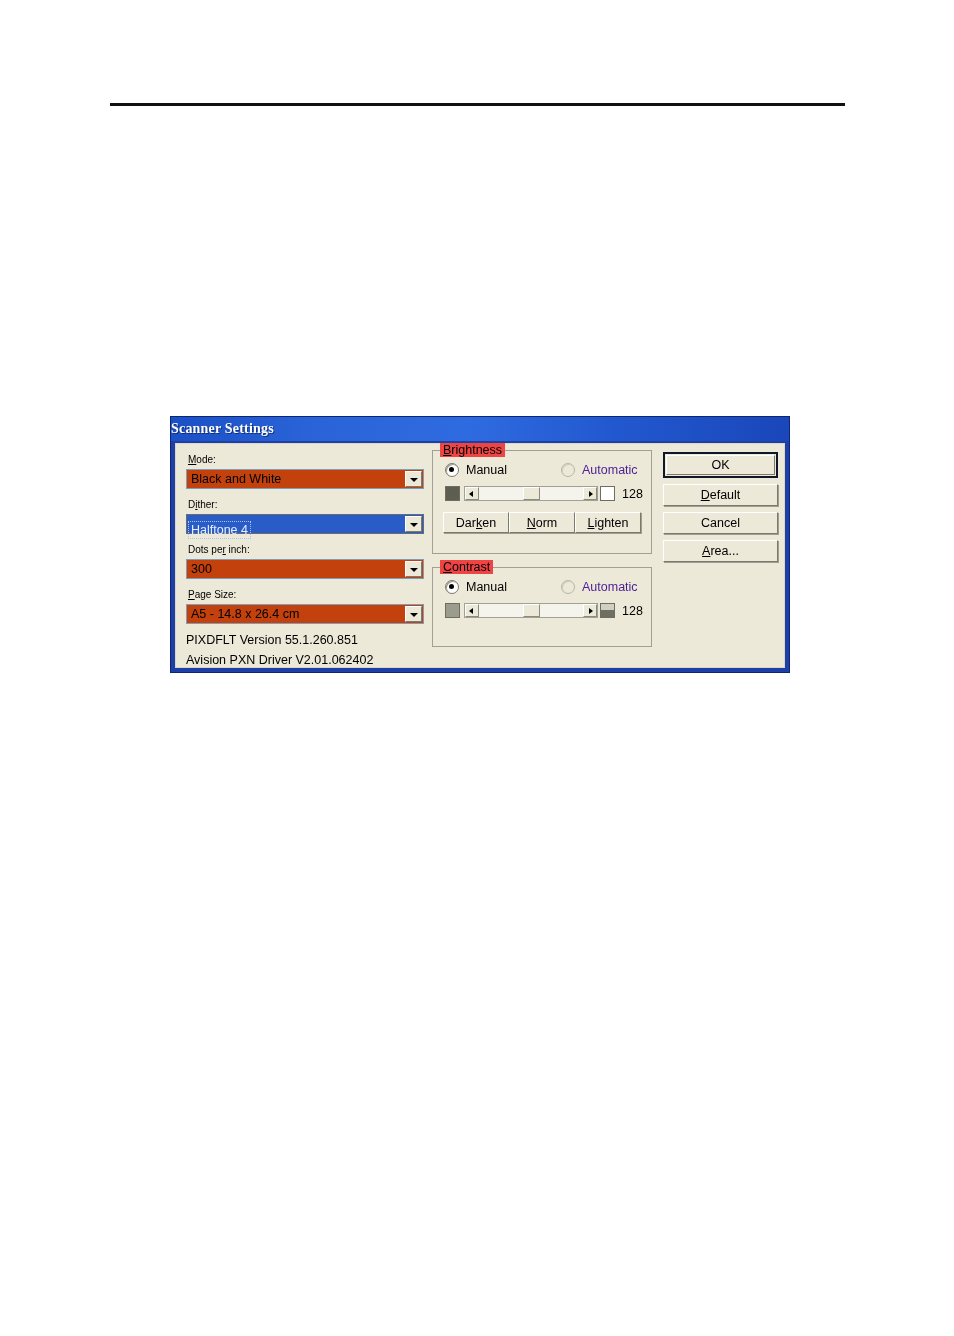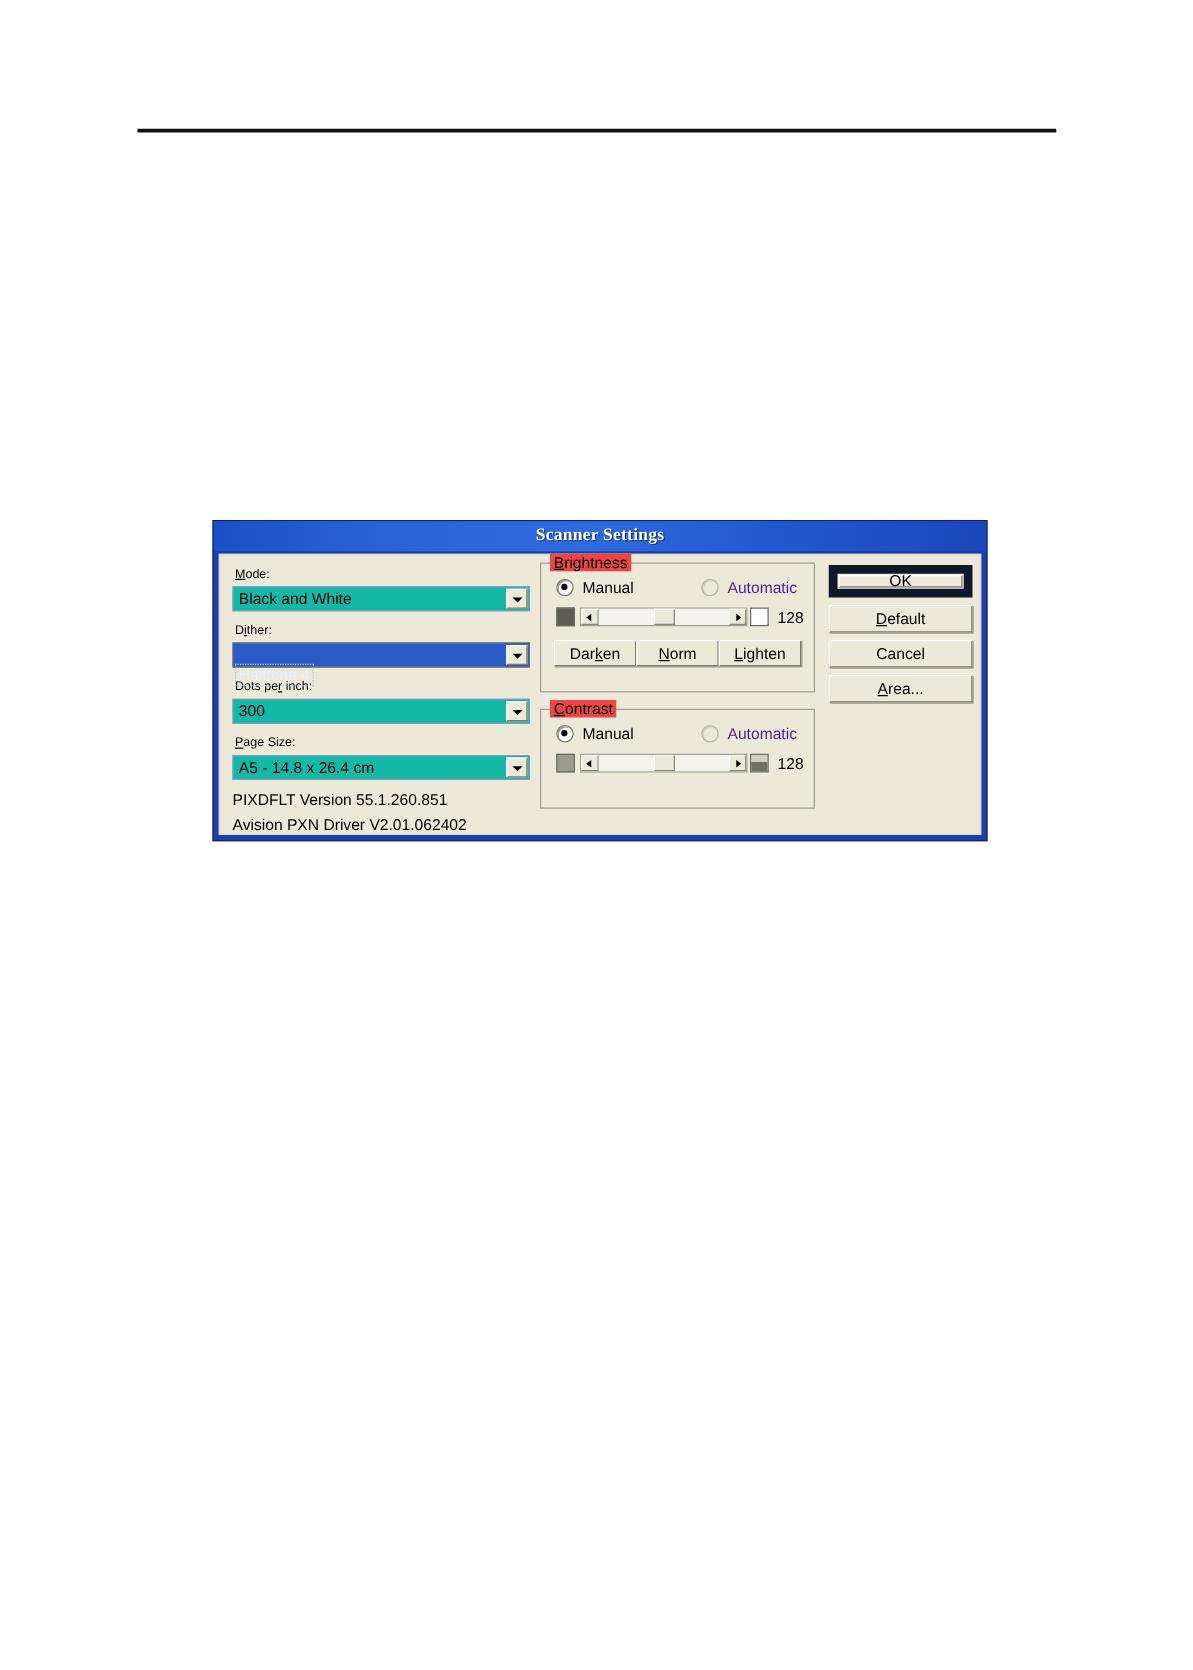--- a/index.html
+++ b/index.html
@@ -39,21 +39,20 @@
     padding: 0;
   }
   .titlebar {
     height: 24px;
     background: linear-gradient(to right,
                 #1b4fc6 0%, #2a63d8 22%, #2f6be0 48%,
                 #2258cf 72%, #1a47ba 100%);
     display: flex;
     align-items: center;
     box-sizing: border-box;
-    justify-content: center;
   }
   .titlebar-text {
     color: #ffffff;
     font-family: "Liberation Serif", serif;
     font-weight: bold;
     font-size: 14px;
     letter-spacing: 0.2px;
     text-shadow: 1px 1px 0 rgba(0,0,0,0.45);
   }
   .dialog-body {
@@ -80,40 +79,40 @@
   .col-left {
     position: absolute;
     left: 10px;
     top: 8px;
     width: 238px;
   }
   .field-label { margin: 0 0 2px 2px; }
   .combo {
     position: relative;
     height: 20px;
-    background: #14b8a6;
+    background: #c2410c;
     border: 1px solid #7f9db9;
     box-sizing: border-box;
     margin-bottom: 8px;
   }
   .combo .combo-text {
     position: absolute;
     left: 4px;
     top: 2px;
     font-size: 12.5px;
     color: #000;
     white-space: nowrap;
   }
   .combo.selected { background: #2a5cc8; border: 1px solid #6b6b6b; }
   .combo.selected .combo-text {
     color: #e6efff;
     outline: 1px dotted #aac4ef;
     outline-offset: 1px;
     left: 3px;
-    top: 18px;
+    top: 8px;
     padding: 0 1px;
   }
   .combo-arrow {
     position: absolute;
     right: 1px;
     top: 1px;
     width: 17px;
     height: 16px;
     background: #ece9d8;
     border-top: 1px solid #ffffff;
@@ -307,21 +306,21 @@
     left: 487px;
     top: 8px;
     width: 115px;
   }
   .btn-wide {
     width: 115px;
     height: 22px;
     margin-bottom: 6px;
   }
   .btn-default-frame {
-    border: 7px solid #0f172a;
+    border: 2px solid #0f172a;
     padding: 1px;
     box-sizing: border-box;
     width: 115px;
     height: 26px;
     margin-bottom: 6px;
   }
   .btn-default-frame .btn {
     width: 100%;
     height: 100%;
     box-shadow: none;

